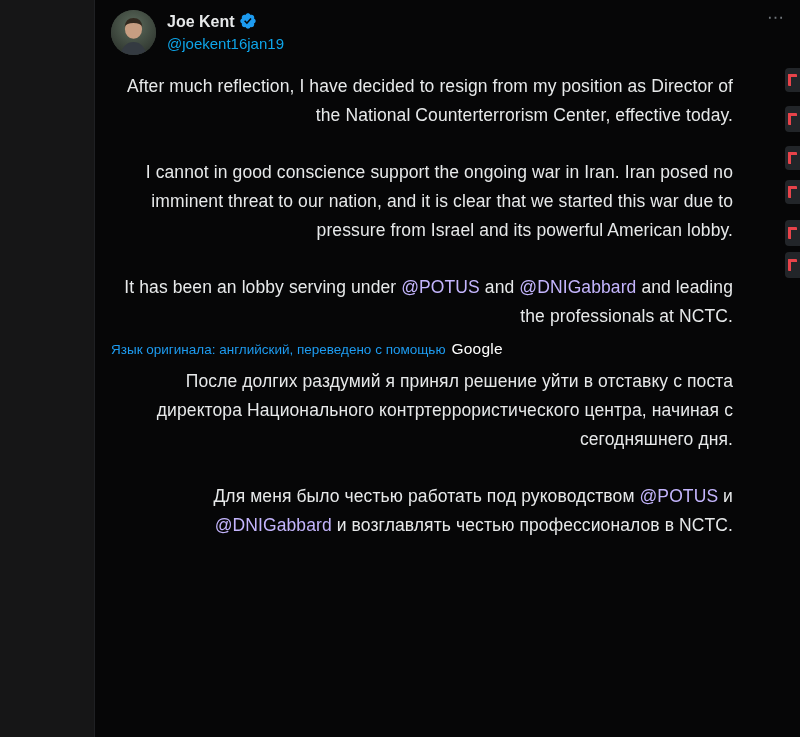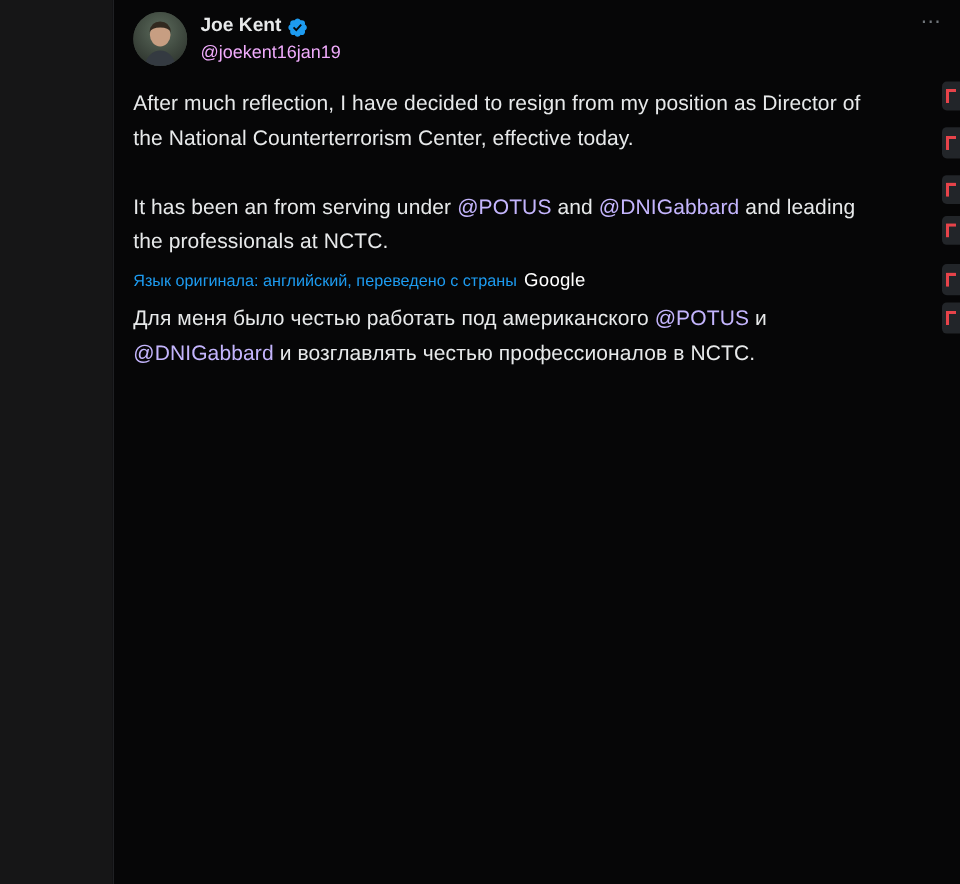--- a/index.html
+++ b/index.html
@@ -34,41 +34,42 @@
   
   .tweet-header { position: relative; display: flex; align-items: flex-start; }
   .avatar {
     width: 45px; height: 45px; border-radius: 50%;
     overflow: hidden; flex: 0 0 45px;
     background: #39413a;
     cursor: pointer;
   }
   .avatar svg { display: block; width: 45px; height: 45px; }
   .author-block { margin-left: 11px; padding-top: 2px; }
-  .author-name-row { display: flex; align-items: flex-end; gap: 4px; cursor: pointer; }
+  .author-name-row { display: flex; align-items: flex-start; gap: 4px; cursor: pointer; }
   .author-name {
     color: #e7e9ea; font-size: 16px; font-weight: bold; line-height: 20px;
   }
   .verified-badge { width: 18px; height: 18px; display: inline-block; }
   .author-handle {
-    color: #f0abfc; font-size: 15px; line-height: 20px; margin-top: 2px;
+    color: #0ea5e9; font-size: 15px; line-height: 20px; margin-top: 2px;
   }
   .more-button {
     position: absolute; right: -55px; top: 0px;
     color: #71767b; font-size: 17px; letter-spacing: 1px;
     cursor: pointer; line-height: 16px; user-select: none;
   }
   
   .tweet-body { margin-top: 17px; width: 622px; }
   .tweet-body p.tweet-paragraph {
     margin: 0 0 28px 0;
     color: #e7e9ea;
     font-size: 17.5px;
     line-height: 29px;
     letter-spacing: 0.1px;
+    text-align: right;
   }
   #english-text p.tweet-paragraph:last-child { margin-bottom: 7px; }
   .mention { color: #c4b5fd; cursor: pointer; }
   .translation-attribution {
     color: #1d9bf0;
     font-size: 13.5px;
     line-height: 22px;
     margin: 0 0 6px 0;
   }
   .translation-provider {
@@ -131,29 +132,31 @@
           </span>
         </div>
         <div class="author-handle">@joekent16jan19</div>
       </div>
       <div class="more-button">⋯</div>
     </div>
 
     <div class="tweet-body">
       <div id="english-text">
           <p class="tweet-paragraph"><span>After much reflection, I have decided to resign from my position as Director of the National Counterterrorism Center, effective today.</span></p>
-          <p class="tweet-paragraph"><span>It has been an from serving under </span><span class="mention">@POTUS</span><span> and </span><span class="mention">@DNIGabbard</span><span> and leading the professionals at NCTC.</span></p>
+          <p class="tweet-paragraph"><span>I cannot in good conscience support the ongoing war in Iran. Iran posed no imminent threat to our nation, and it is clear that we started this war due to pressure from Israel and its powerful American lobby.</span></p>
+          <p class="tweet-paragraph"><span>It has been an lobby serving under </span><span class="mention">@POTUS</span><span> and </span><span class="mention">@DNIGabbard</span><span> and leading the professionals at NCTC.</span></p>
         </div>
 
       <div class="translation-attribution">
-        <span>Язык оригинала: английский, переведено с страны</span><span class="translation-provider">Google</span>
+        <span>Язык оригинала: английский, переведено с помощью</span><span class="translation-provider">Google</span>
       </div>
 
       <div id="russian-text">
-          <p class="tweet-paragraph"><span>Для меня было честью работать под американского </span><span class="mention">@POTUS</span><span> и </span><span class="mention">@DNIGabbard</span><span> и возглавлять честью профессионалов в NCTC.</span></p>
+          <p class="tweet-paragraph"><span>После долгих раздумий я принял решение уйти в отставку с поста директора Национального контртеррористического центра, начиная с сегодняшнего дня.</span></p>
+          <p class="tweet-paragraph"><span>Для меня было честью работать под руководством </span><span class="mention">@POTUS</span><span> и </span><span class="mention">@DNIGabbard</span><span> и возглавлять честью профессионалов в NCTC.</span></p>
         </div>
     </div>
 
   </div>
 
   <div class="edge-chip" style="top:68px;  height:24px;">
       <span class="red-mark"></span>
     </div>
   <div class="edge-chip" style="top:106px; height:26px;">
       <span class="red-mark"></span>

